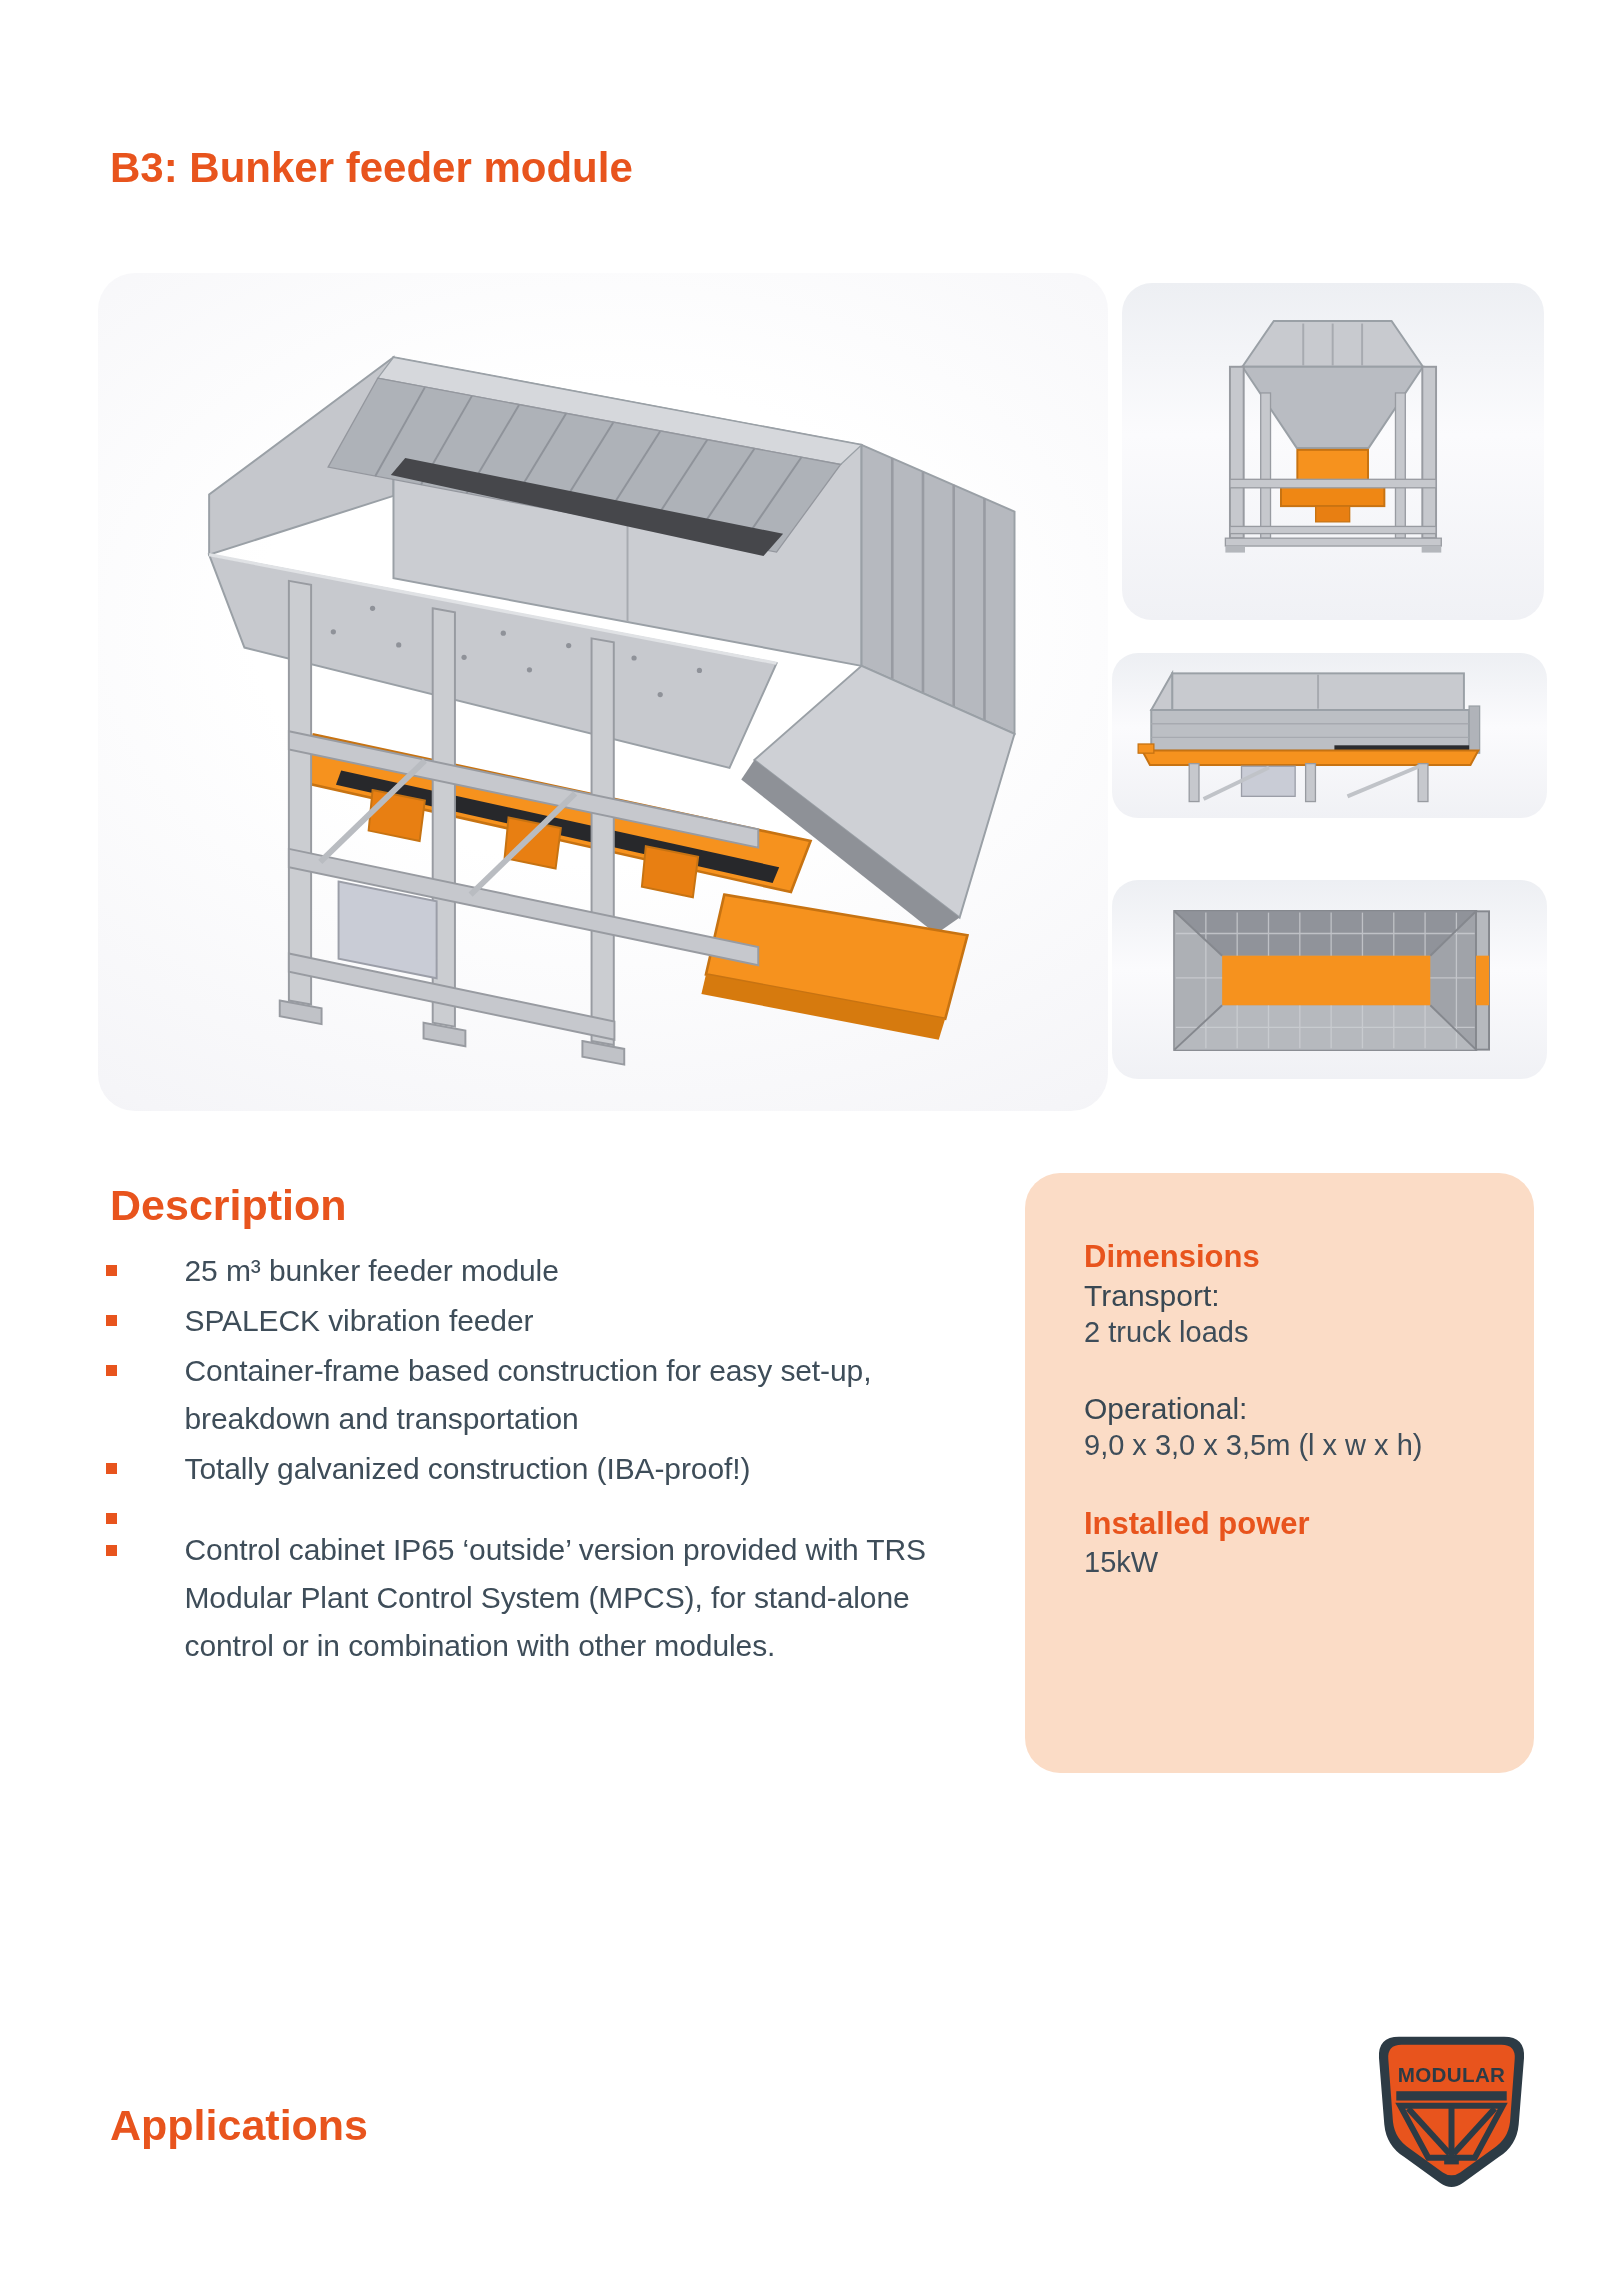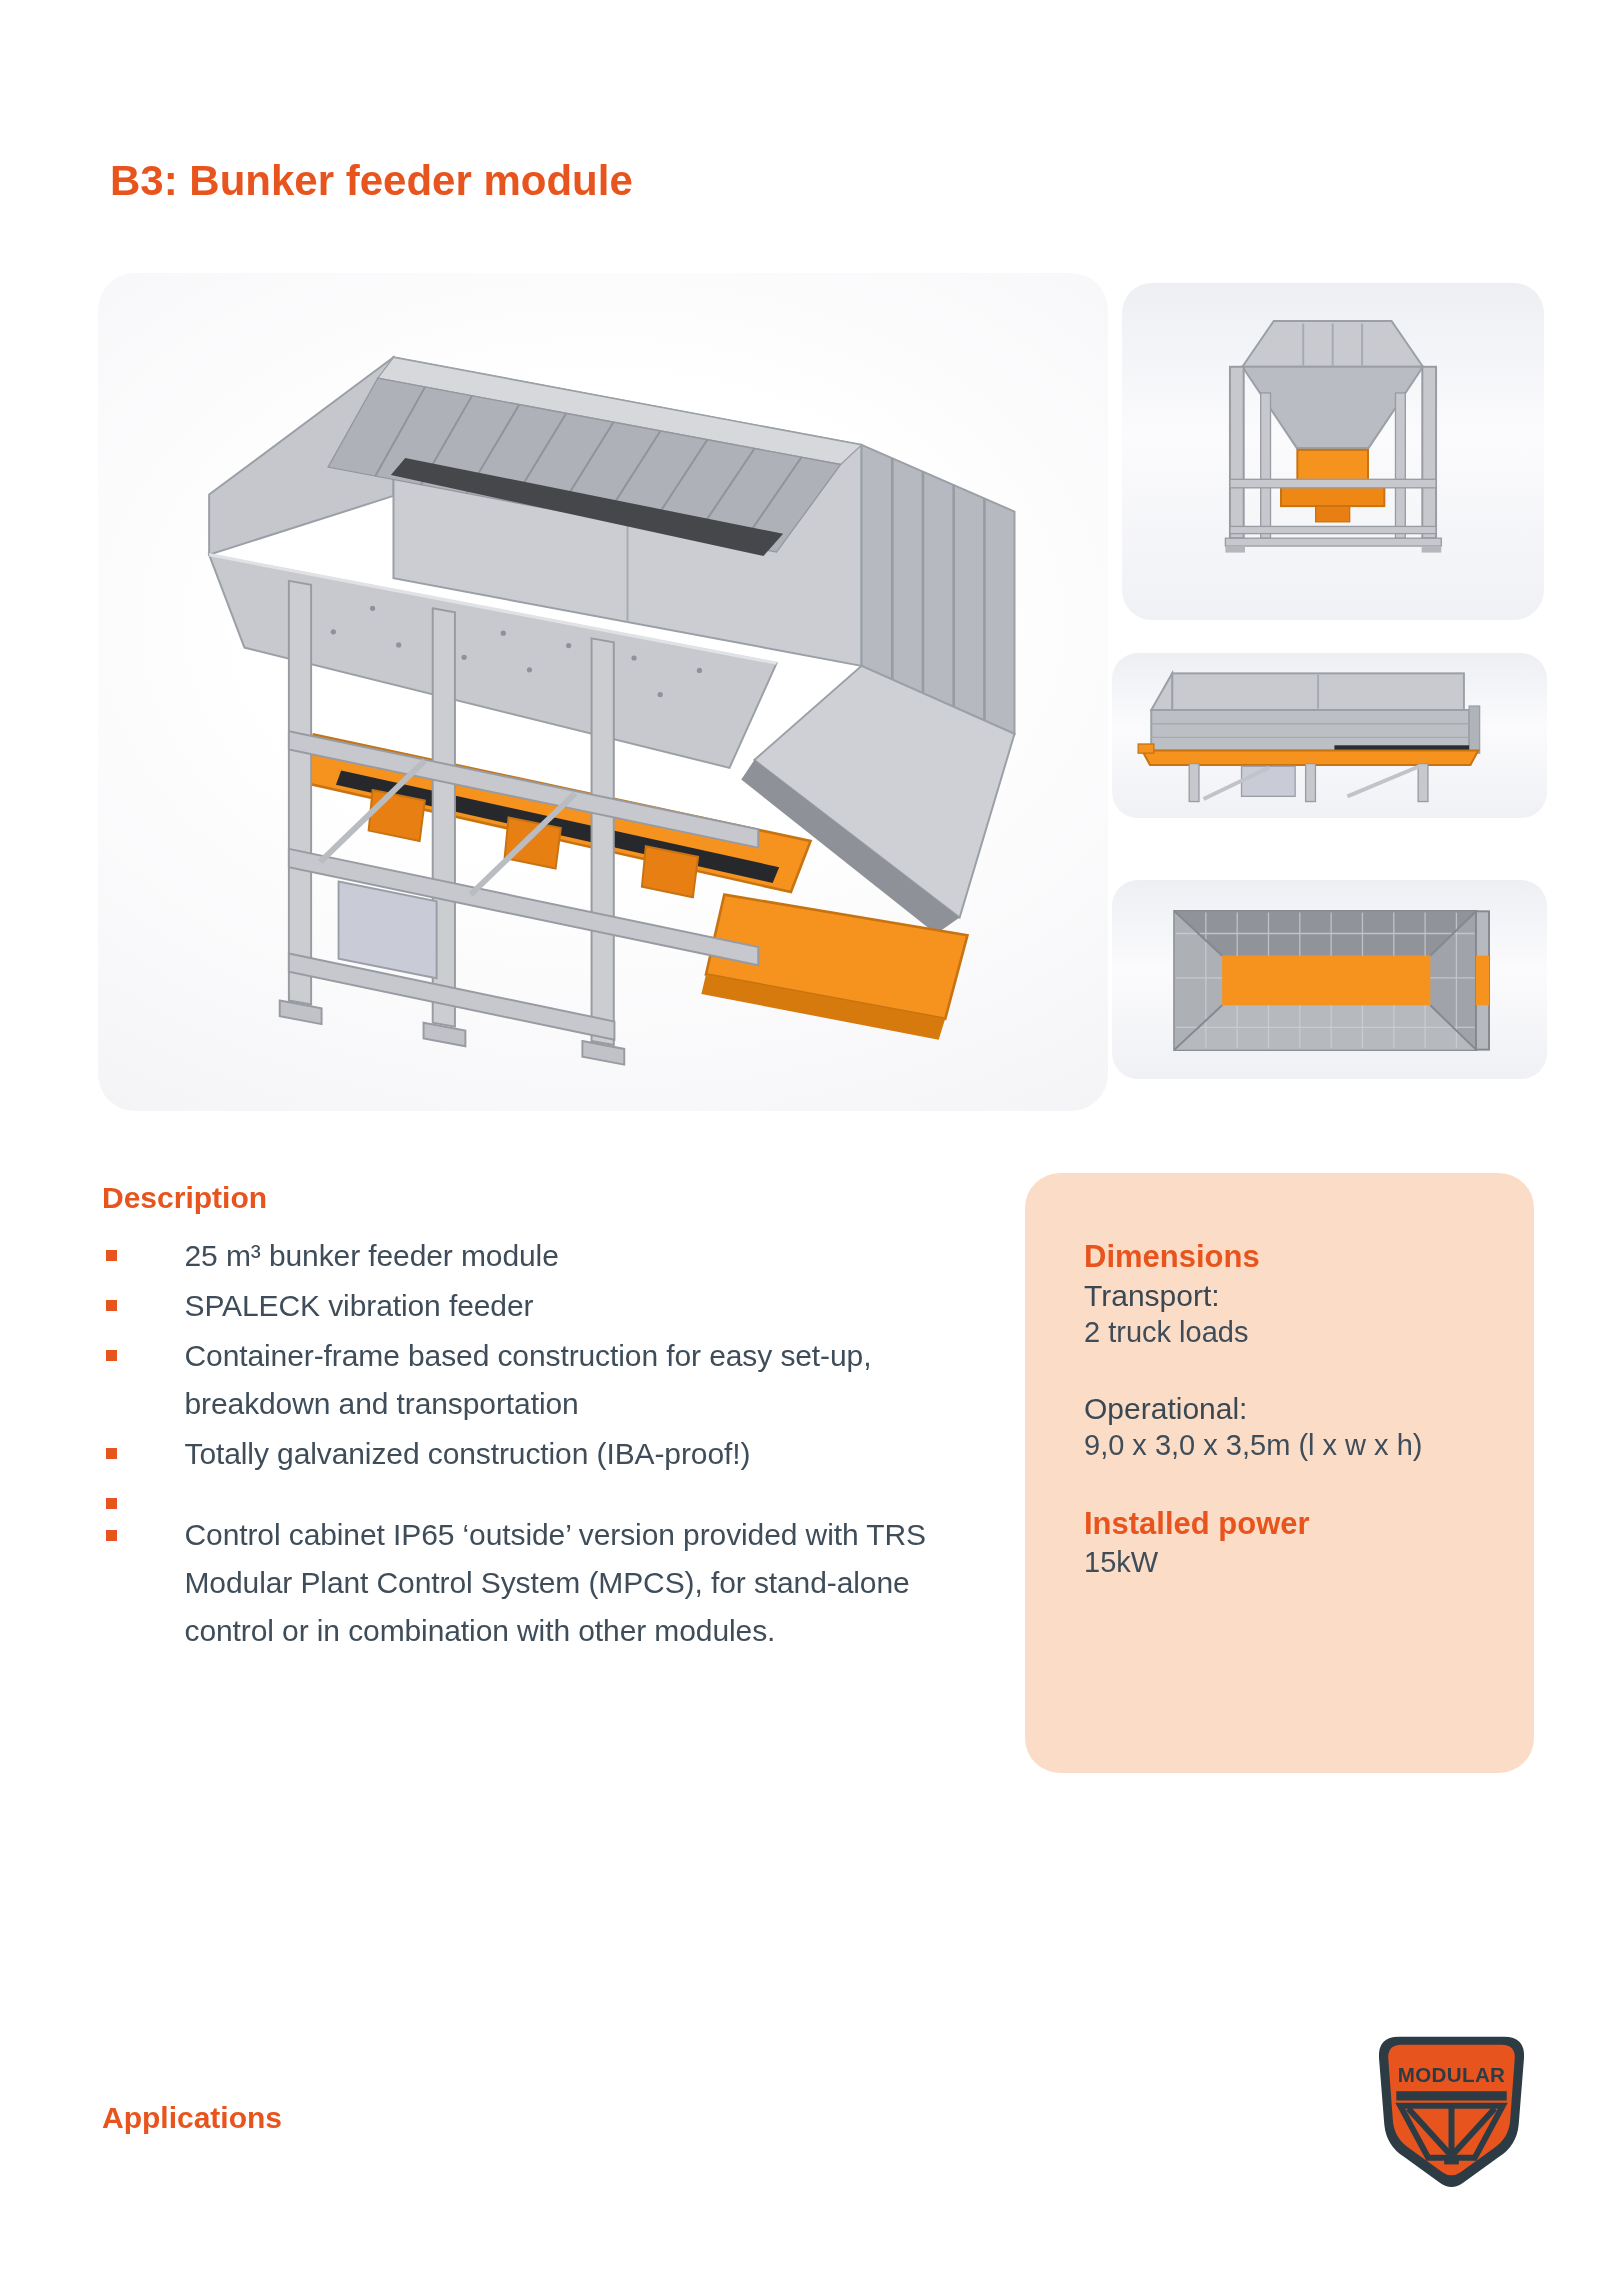--- a/index.html
+++ b/index.html
@@ -4,21 +4,21 @@
 <style>
   html,body { margin:0; padding:0; background:#ffffff; }
   .page {
     position:relative; width:1623px; height:2295px; background:#ffffff;
     font-family:"Liberation Sans","DejaVu Sans",sans-serif; overflow:hidden;
   }
   .abs { position:absolute; }
 
   
   .page-title {
-    left:110px; top:157px; margin:0; font-size:42px; font-weight:bold;
+    left:110px; top:144px; margin:0; font-size:42px; font-weight:bold;
     color:#e8541d; letter-spacing:0px;
   }
 
   
   .trs-logo   { left:1159px; top:97px; width:369px; height:178px; }
   .modular-badge { left:1375px; top:2034px; width:153px; height:163px; }
   .trs-logo svg, .modular-badge svg { display:block; width:100%; height:100%; }
 
   
   .card {
@@ -32,21 +32,21 @@
             background:linear-gradient(180deg,#edeff3 0%, #fbfbfd 45%, #f0f1f5 100%); }
   .thumb3 { left:1112px; top:880px; width:435px; height:199px; border-radius:26px;
             background:linear-gradient(180deg,#edeff3 0%, #fbfbfd 45%, #f0f1f5 100%); }
   .card svg { display:block; width:100%; height:100%; }
 
   
   .text-section { left:102px; width:935px; }
   .description  { top:1181px; }
   .applications { top:2101px; }
   .section-heading {
-    margin:0 0 17px 0; font-size:30px; font-weight:bold; color:#e8541d;
+    margin:0 0 17px 8px; font-size:43px; font-weight:bold; color:#e8541d;
   }
   .bullet-list { margin:0; padding:0; list-style:none; }
   .bullet-list li { display:flex; align-items:flex-start; margin:0 0 2px 3.9px;gap:48px; }
   .bullet-icon {
     flex:0 0 auto; width:11px; height:11px; background:#e8541d; margin:18.3px 19.6px 0 0;
   }
   .bullet-text {
     font-size:30px; line-height:48px; color:#3e4d59; white-space:pre-line;
     letter-spacing:-0.1px;
   }

